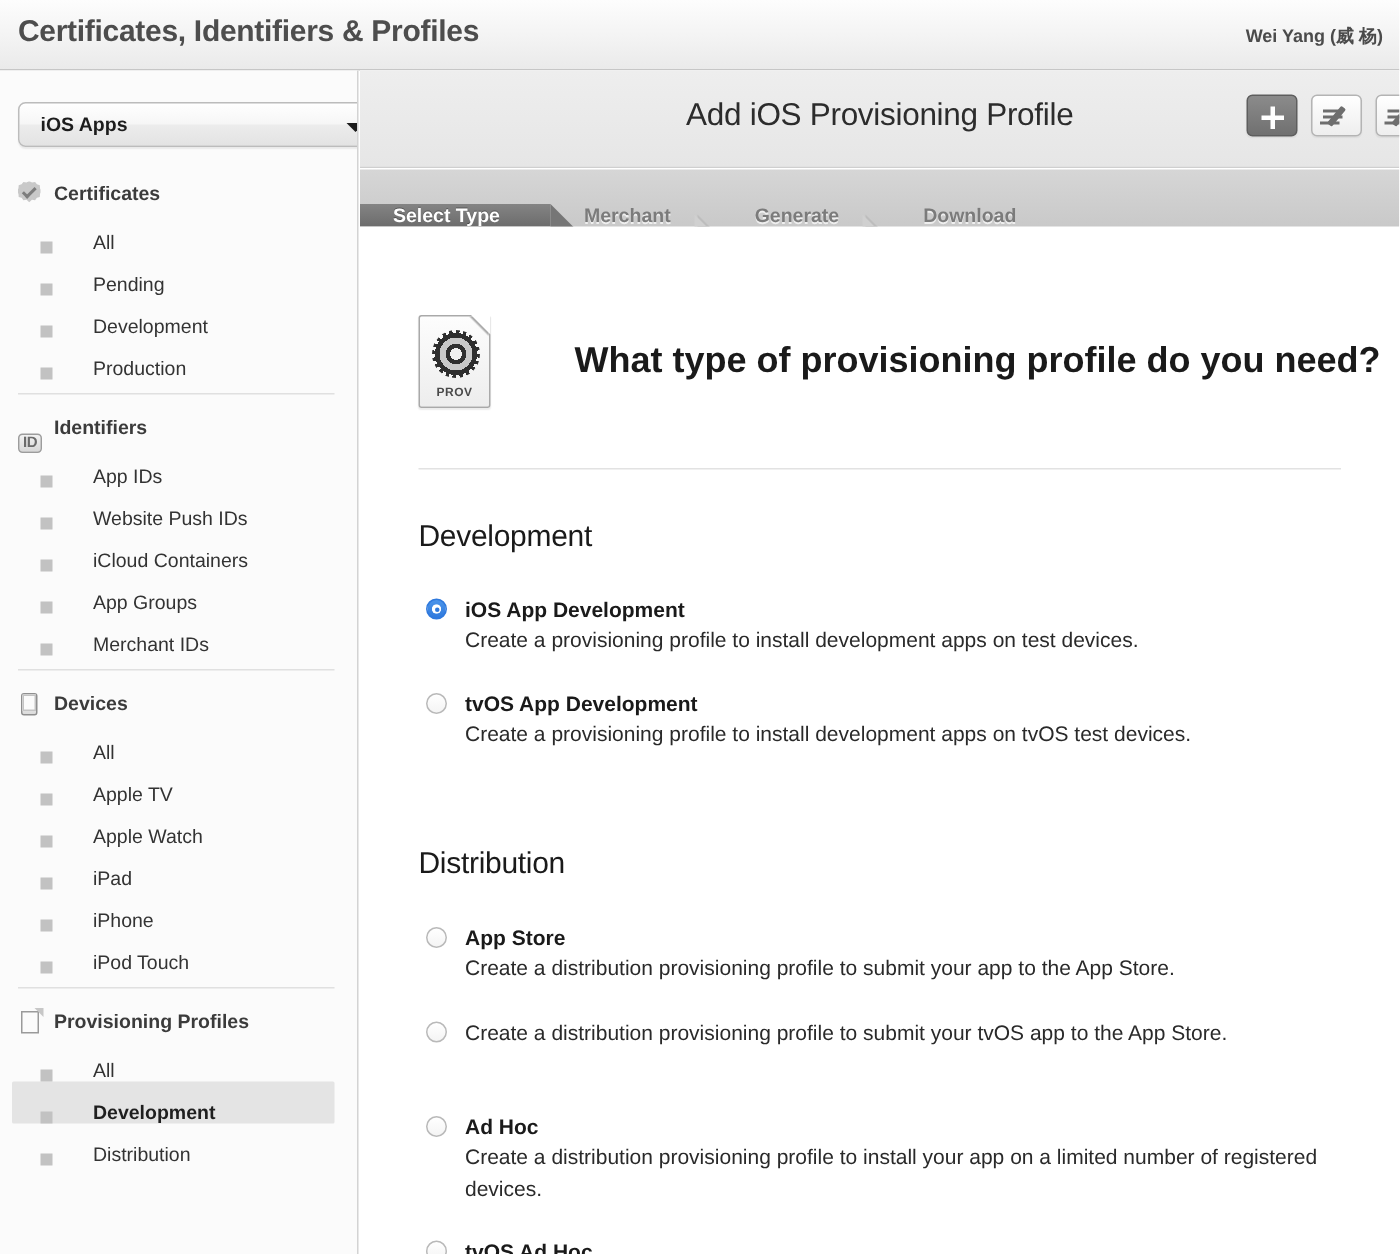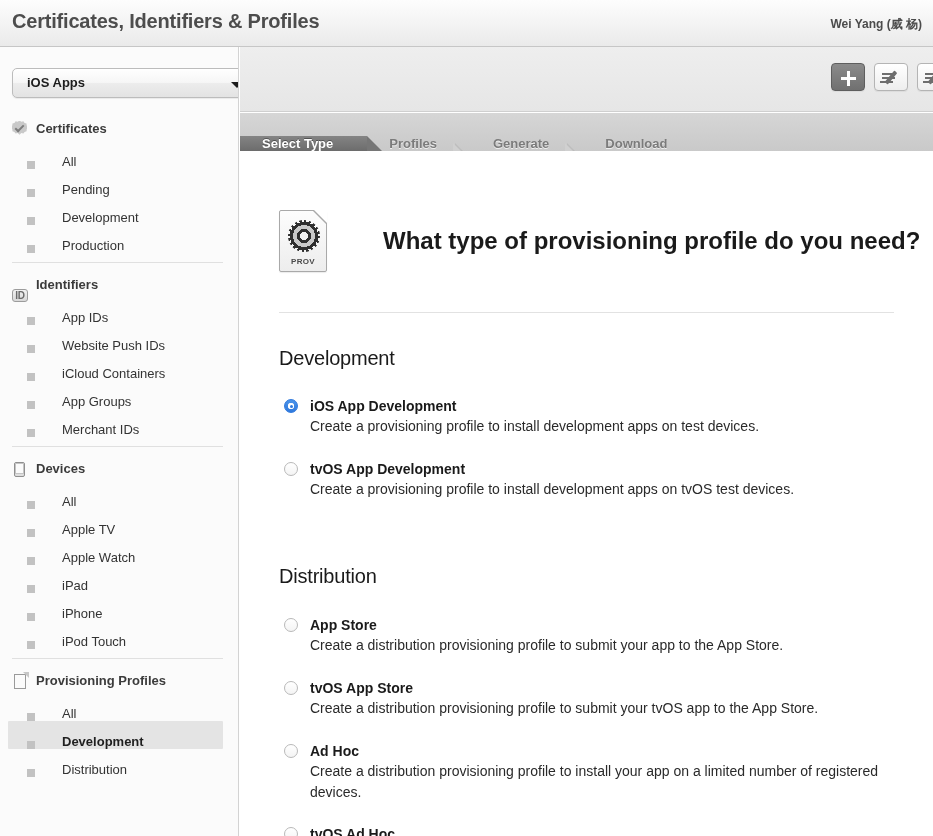--- a/index.html
+++ b/index.html
@@ -389,39 +389,40 @@
             <span class="sb-bullet"></span>
             <span class="sb-item-label">Distribution</span>
           </div>
         </div>
       </div>
   </div>
 
   <div class="content">
 
     <div class="content-header">
+      <div class="content-title">Add iOS Provisioning Profile</div>
       <div class="tb-buttons">
         <div class="tb-btn primary">
           <span class="ic-plus"></span>
         </div>
         <div class="tb-btn">
           <span class="ic-pencil-lines"></span>
         </div>
         <div class="tb-btn">
           <span class="ic-pencil-lines"></span>
         </div>
       </div>
     </div>
 
     <div class="stepbar" id="stepbar">
         <div class="step active">
           <span>Select Type</span>
         </div>
         <div class="step">
-          <span>Profiles</span>
+          <span>Merchant</span>
           <span class="sep"></span>
         </div>
         <div class="step">
           <span>Generate</span>
           <span class="sep"></span>
         </div>
         <div class="step nosep">
           <span>Download</span>
         </div>
       </div>
@@ -456,21 +457,20 @@
       <div class="sec-title" style="top:414px">Distribution</div>
 
       <div class="opt" style="top:464px">
         <span class="opt-radio"></span>
         <div class="opt-title">App Store</div>
         <div class="opt-desc">Create a distribution provisioning profile to submit your app to the App Store.</div>
       </div>
 
       <div class="opt" style="top:527px">
         <span class="opt-radio"></span>
-        <div class="opt-title">tvOS App Store</div>
         <div class="opt-desc">Create a distribution provisioning profile to submit your tvOS app to the App Store.</div>
       </div>
 
       <div class="opt" style="top:590px">
         <span class="opt-radio"></span>
         <div class="opt-title">Ad Hoc</div>
         <div class="opt-desc">Create a distribution provisioning profile to install your app on a limited number of registered devices.</div>
       </div>
 
       <div class="opt" style="top:673px">

